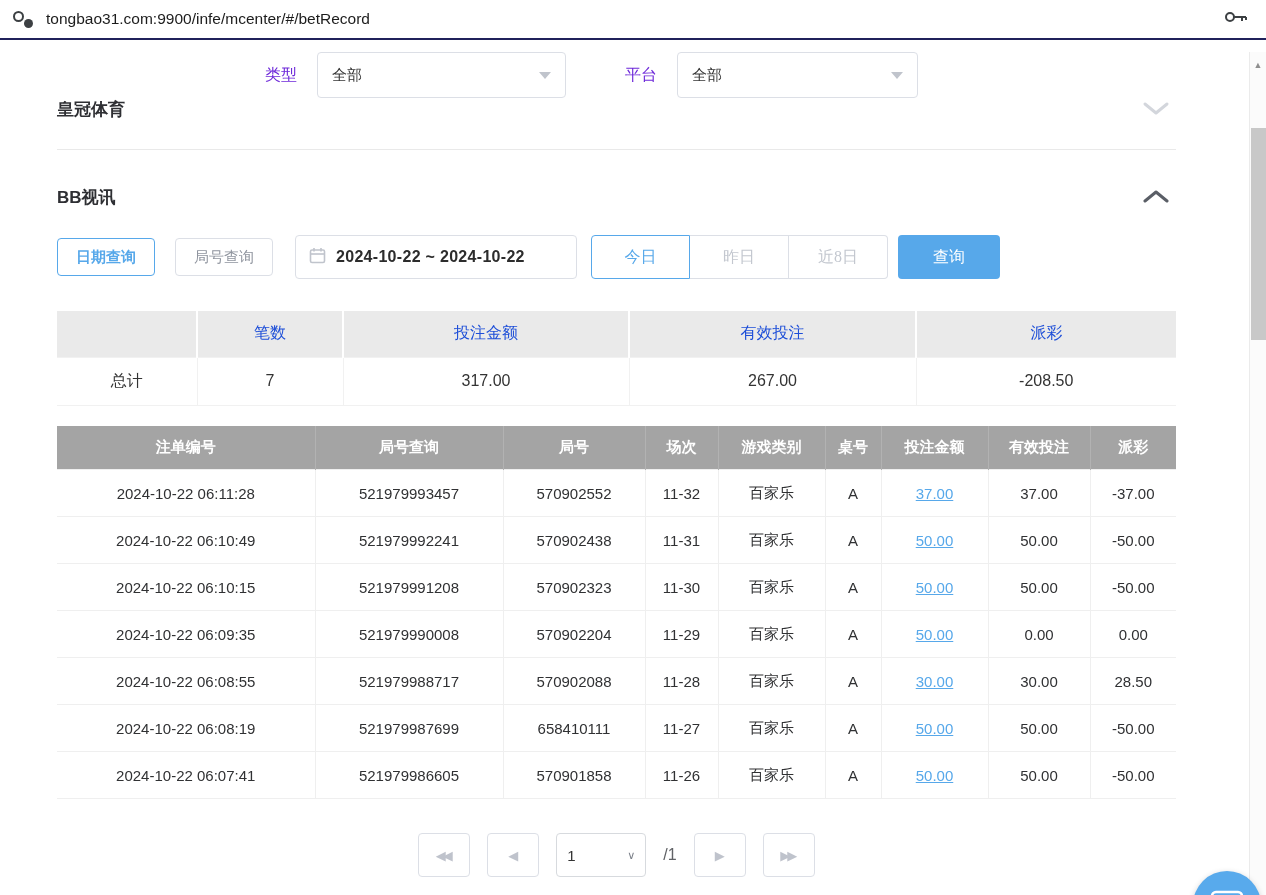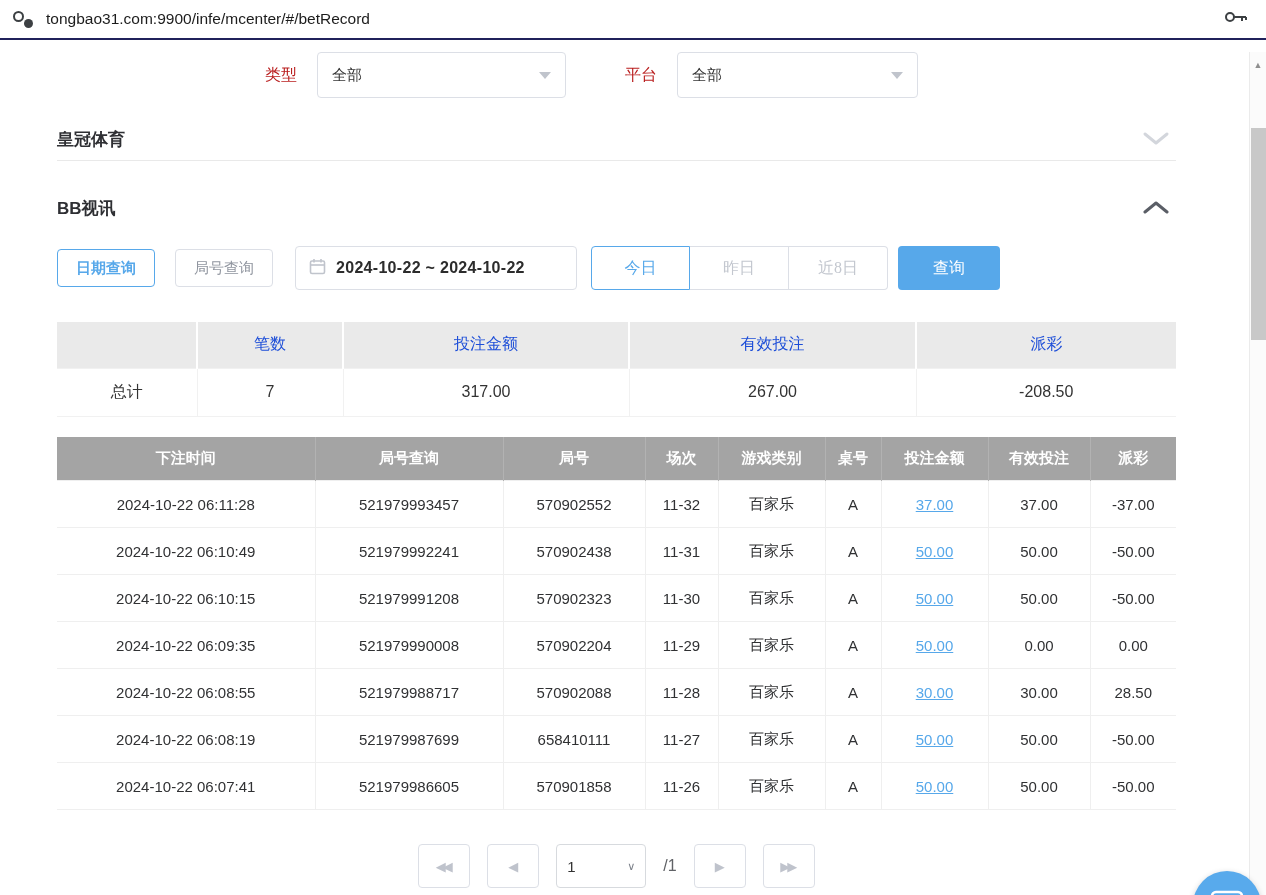--- a/index.html
+++ b/index.html
@@ -24,35 +24,35 @@
   
   .scrollbar { position: absolute; top: 0; right: 0; width: 17px; height: 853px;
     background: #fbfbfb; border-left: 1px solid #ebebeb; }
   .scroll-up { position: absolute; top: 6px; left: 0; width: 16px; height: 14px;
     color: #8f8f8f; font-size: 9px; line-height: 14px; text-align: center; cursor: pointer; }
   .scroll-thumb { position: absolute; top: 76px; left: 1px; width: 15px; height: 212px;
     background: #c8c8c8; cursor: pointer; }
 
   
   .filter-row { display: flex; align-items: center; margin-top: 12px; }
-  .filter-label { font-size: 16px; color: #b91c1c; margin-right: 20px; }
+  .filter-label { font-size: 16px; color: #6d28d9; margin-right: 20px; }
   .filter-label.first { margin-left: 208px; }
   .filter-label.second { margin-left: 59px; }
   .select { height: 46px; border: 1px solid #dcdfe6; border-radius: 4px;
     display: flex; align-items: center; justify-content: space-between;
     padding: 0 14px; cursor: pointer; background: #fff; }
   .select.type { width: 249px; }
   .select.platform { width: 241px; }
   .select .val { font-size: 15px; color: #333; }
   .tri-down { width: 0; height: 0; border-left: 6px solid transparent;
     border-right: 6px solid transparent; border-top: 7px solid #c0c4cc; }
 
   
   .section-row { display: flex; align-items: center; justify-content: space-between; }
-  .section-row.crown { margin-top: 30px; padding-bottom: 9px; border-bottom: 1px solid #e9e9e9; }
+  .section-row.crown { padding-bottom: 28px; border-bottom: 1px solid #e9e9e9; }
   .section-row.bb { margin-top: 36px; }
   .section-title { font-size: 17px; font-weight: bold; color: #2e2f33; }
   .chev { cursor: pointer; margin-right: 6px; }
 
   
   .query-bar { display: flex; align-items: center; margin-top: 26px; }
   .pill { height: 38px; padding: 0 18px; border-radius: 4px; font-size: 15px;
     background: #fff; cursor: pointer; }
   .pill.active { border: 1px solid #57a8ea; color: #57a8ea; font-weight: bold; }
   .pill.inactive { border: 1px solid #dcdfe6; color: #8f949e; margin-left: 20px; }
@@ -220,21 +220,21 @@
           <col style="width:142px">
           <col style="width:73px">
         <col style="width:107px">
           <col style="width:56px">
           <col style="width:107px">
           <col style="width:102px">
           <col style="width:86px">
       </colgroup>
       <thead>
         <tr>
-          <th>下注时间</th>
+          <th>注单编号</th>
           <th>局号查询</th>
           <th>局号</th>
           <th>场次</th>
           <th>游戏类别</th>
           <th>桌号</th>
           <th>投注金额</th>
           <th>有效投注</th>
           <th>派彩</th>
         </tr>
       </thead>

